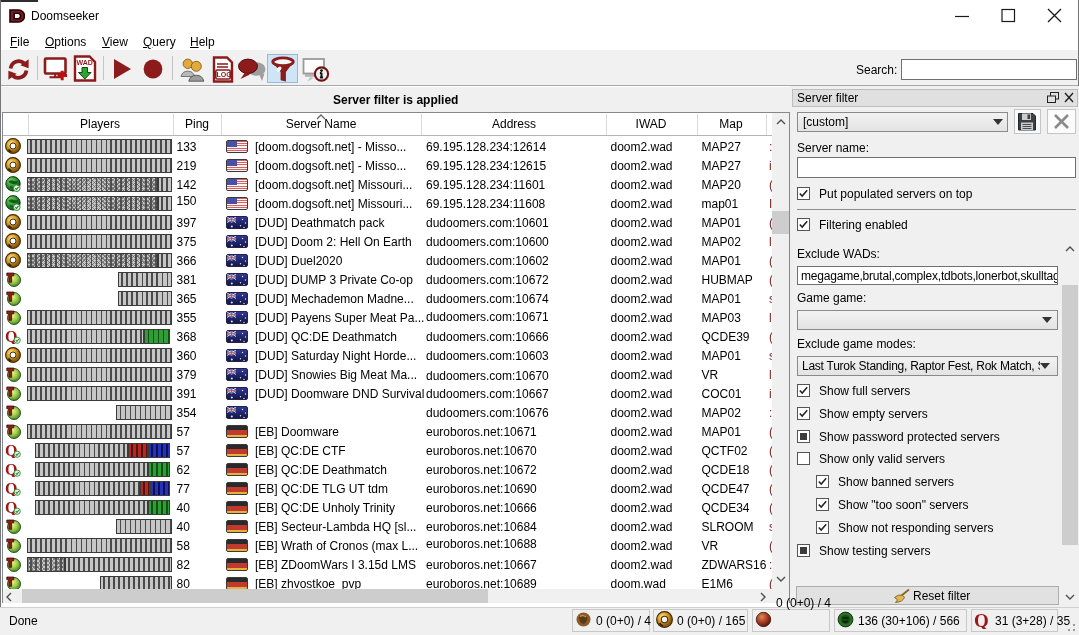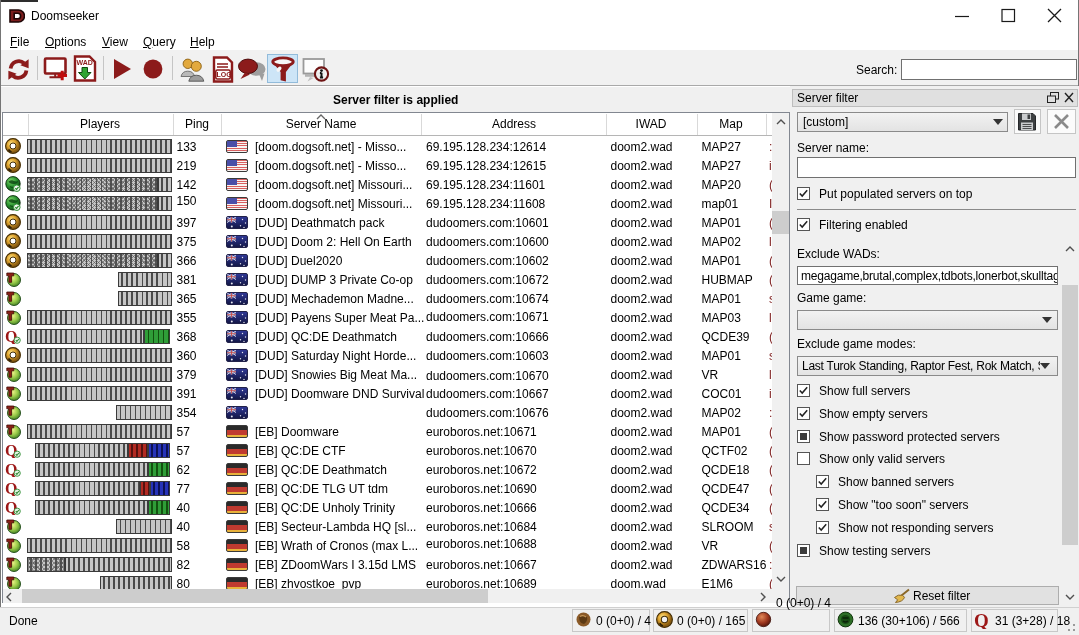--- a/index.html
+++ b/index.html
@@ -895,19 +895,19 @@
 <div class="ab" style="left:837px;top:611px;width:17px;height:18px"><svg width="17" height="17" viewBox="0 0 17 17">
       <circle cx="8.5" cy="8.5" r="7.4" fill="#2c6e26" stroke="#12350e" stroke-width="1"></circle>
       <circle cx="8.5" cy="8.5" r="4.6" fill="#174a12"></circle>
       <path d="M5.5 7 h6 M6 10 q2.5 2 5 0" stroke="#0a2208" stroke-width="1.4" fill="none"></path>
     </svg></div>
 <div class="txt" style="left:858px;top:614px">136 (30+106) / 566</div>
 <div class="ab" style="left:971px;top:609px;width:87px;height:23px;border:1px solid #c8c8c8"></div>
 <div class="ab" style="left:974px;top:611px;width:17px;height:18px"><svg width="18" height="18" viewBox="0 0 18 18">
       <text x="0" y="15.5" font-family="Liberation Serif" font-weight="bold" font-size="19" fill="#9c1717">Q</text>
     </svg></div>
-<div class="txt" style="left:995px;top:614px">31 (3+28) / 18</div>
+<div class="txt" style="left:995px;top:614px">31 (3+28) / 35</div>
 <svg class="ab" style="left:1064px;top:620px" width="13" height="13" viewBox="0 0 13 13">
     <g fill="#9a9a9a">
       <rect x="9" y="9" width="2" height="2"></rect>
       <rect x="9" y="4" width="2" height="2"></rect>
       <rect x="4" y="9" width="2" height="2"></rect>
     </g>
   </svg>
 </body></html>

